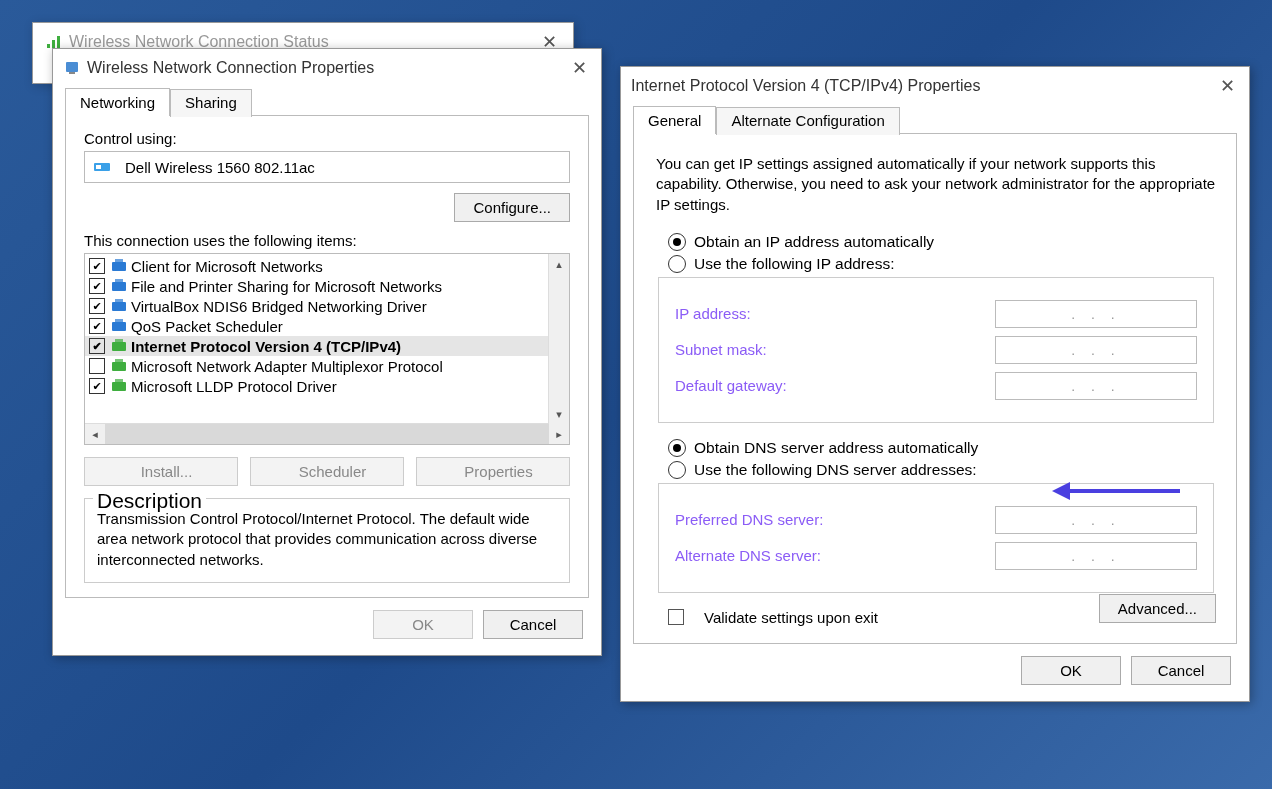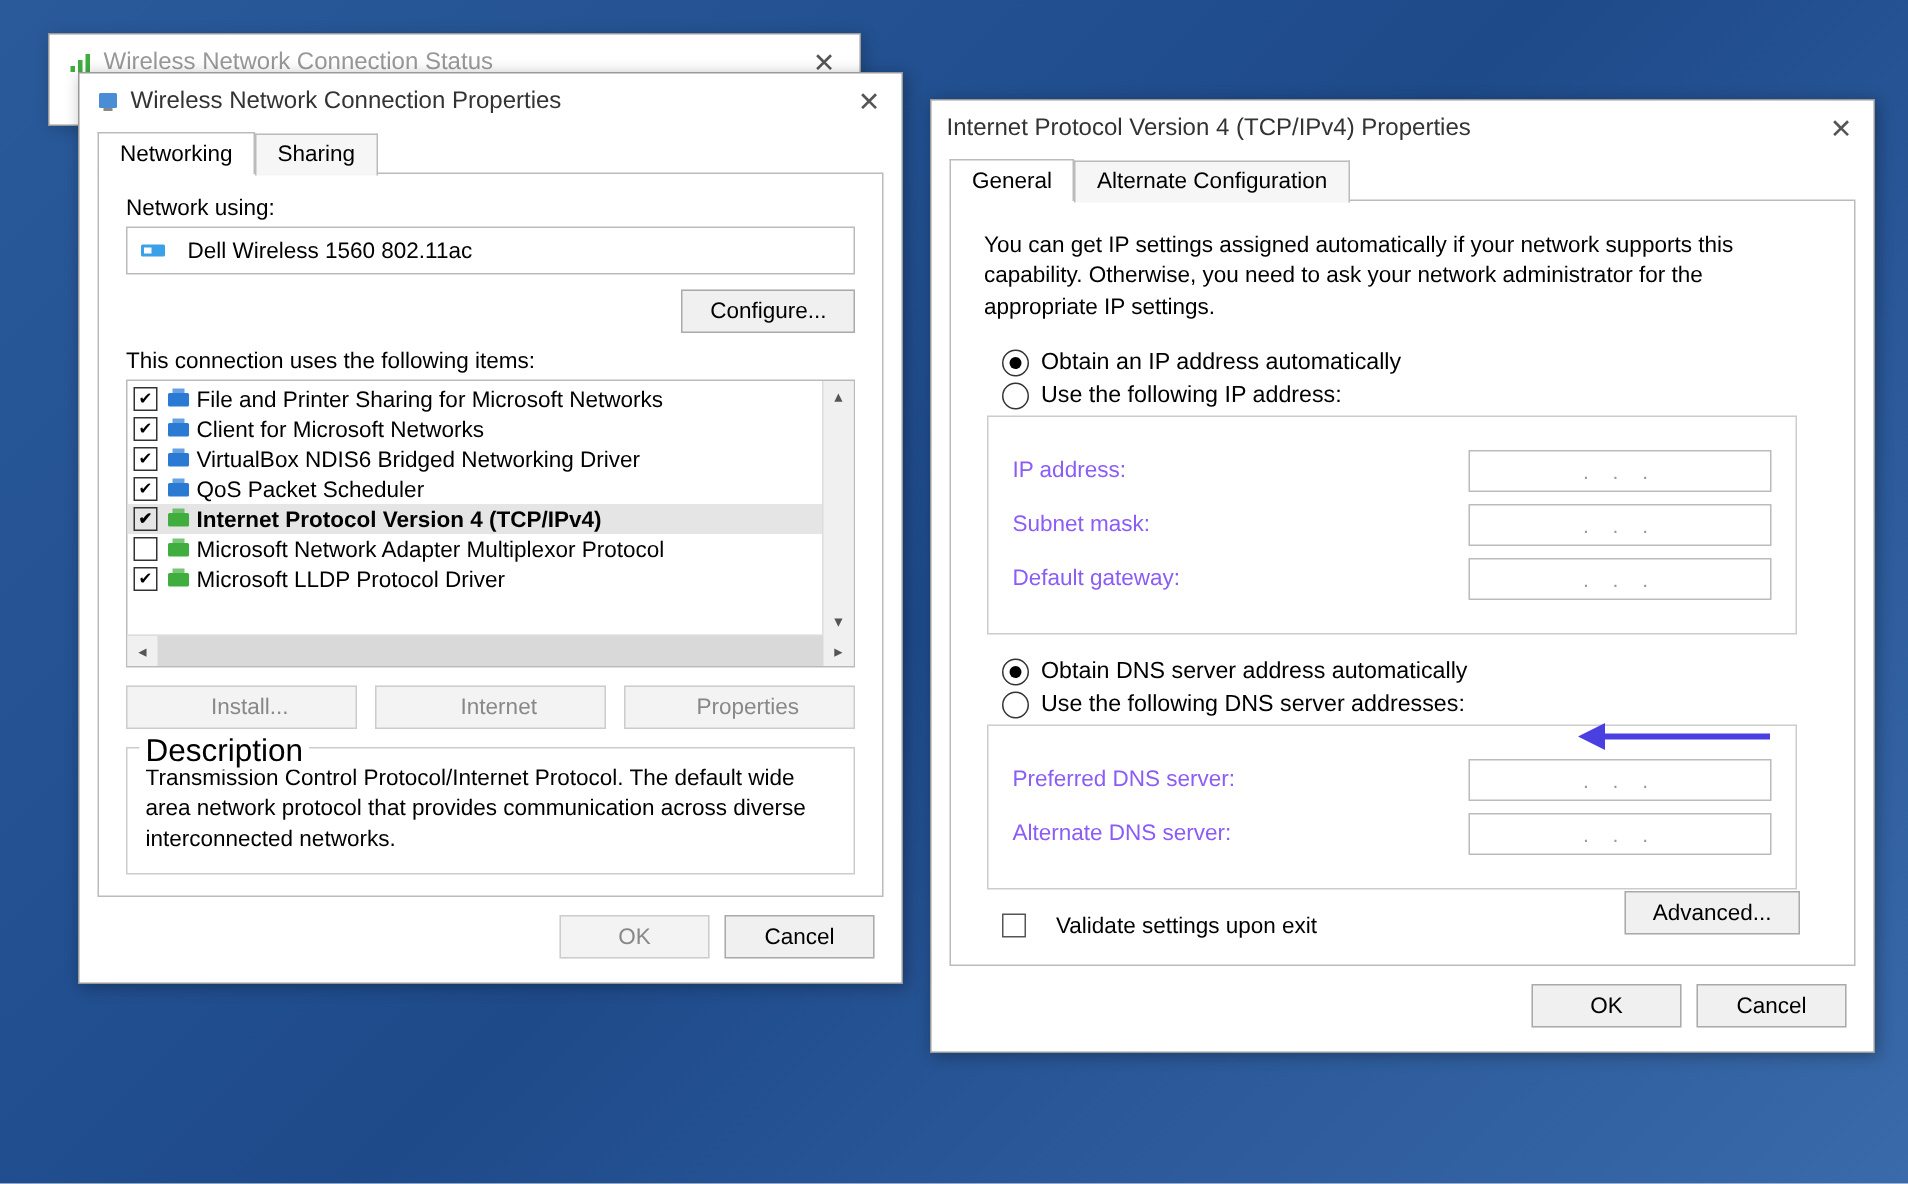--- a/index.html
+++ b/index.html
@@ -217,21 +217,21 @@
     <span class="spacer"></span>
     <span class="close-x">✕</span>
   </div>
 
   <div class="tabs">
     <div class="tab active">Networking</div>
     <div class="tab inactive">Sharing</div>
   </div>
 
   <div class="tab-pane">
-    <span class="label">Network using:</span>
+    <span class="label">Control using:</span>
     <div class="adapter-box">
       <span class="mini-icon">
         <svg viewBox="0 0 18 18">
             <rect x="1" y="5" width="16" height="8" rx="1" fill="#3aa0e8"></rect>
             <rect x="3" y="7" width="5" height="4" fill="#fff"></rect>
           </svg>
       </span>
       <span>Dell Wireless 1560 802.11ac</span>
     </div>
     <div class="row-right">
@@ -242,31 +242,31 @@
     <div class="listbox">
       <div class="listbox-inner" id="conn-items">
           <div class="list-item">
             <span class="chk checked"></span>
             <span class="svc-icon">
               <svg viewBox="0 0 18 18">
                 <rect x="2" y="5" width="14" height="9" rx="1" fill="#2a7ad4"></rect>
                 <rect x="5" y="2" width="8" height="4" fill="#2a7ad4" opacity="0.7"></rect>
               </svg>
             </span>
-            <span>File and Printer Sharing for Microsoft Networks</span>
+            <span>Client for Microsoft Networks</span>
           </div>
           <div class="list-item">
             <span class="chk checked"></span>
             <span class="svc-icon">
               <svg viewBox="0 0 18 18">
                 <rect x="2" y="5" width="14" height="9" rx="1" fill="#2a7ad4"></rect>
                 <rect x="5" y="2" width="8" height="4" fill="#2a7ad4" opacity="0.7"></rect>
               </svg>
             </span>
-            <span>Client for Microsoft Networks</span>
+            <span>File and Printer Sharing for Microsoft Networks</span>
           </div>
           <div class="list-item">
             <span class="chk checked"></span>
             <span class="svc-icon">
               <svg viewBox="0 0 18 18">
                 <rect x="2" y="5" width="14" height="9" rx="1" fill="#2a7ad4"></rect>
                 <rect x="5" y="2" width="8" height="4" fill="#2a7ad4" opacity="0.7"></rect>
               </svg>
             </span>
             <span>VirtualBox NDIS6 Bridged Networking Driver</span>
@@ -319,21 +319,21 @@
       </div>
       <div class="hscroll">
         <div class="arrow">◂</div>
         <div class="track"></div>
         <div class="arrow">▸</div>
       </div>
     </div>
 
     <div class="btn-row3">
       <button class="btn disabled">Install...</button>
-      <button class="btn disabled">Internet</button>
+      <button class="btn disabled">Scheduler</button>
       <button class="btn disabled">Properties</button>
     </div>
 
     <div class="groupbox">
       <span class="legend">Description</span>
       <div class="desc-text">Transmission Control Protocol/Internet Protocol. The default wide area network protocol that provides communication across diverse interconnected networks.</div>
     </div>
   </div>
 
   <div class="dlg-buttons">
@@ -347,21 +347,21 @@
     <span>Internet Protocol Version 4 (TCP/IPv4) Properties</span>
     <span class="spacer"></span>
     <span class="close-x">✕</span>
   </div>
 
   <div class="tabs">
     <div class="tab active">General</div>
     <div class="tab inactive">Alternate Configuration</div>
   </div>
 
-  <div class="tab-pane" style="padding:14px 36px 14px 22px;">
+  <div class="tab-pane" style="padding:14px 20px 14px 22px;">
     <div class="info-text">You can get IP settings assigned automatically if your network supports this capability. Otherwise, you need to ask your network administrator for the appropriate IP settings.</div>
 
     <div class="radio-row">
       <span class="radio on"></span>
       <span>Obtain an IP address automatically</span>
     </div>
     <div class="radio-row">
       <span class="radio"></span>
       <span>Use the following IP address:</span>
     </div>

